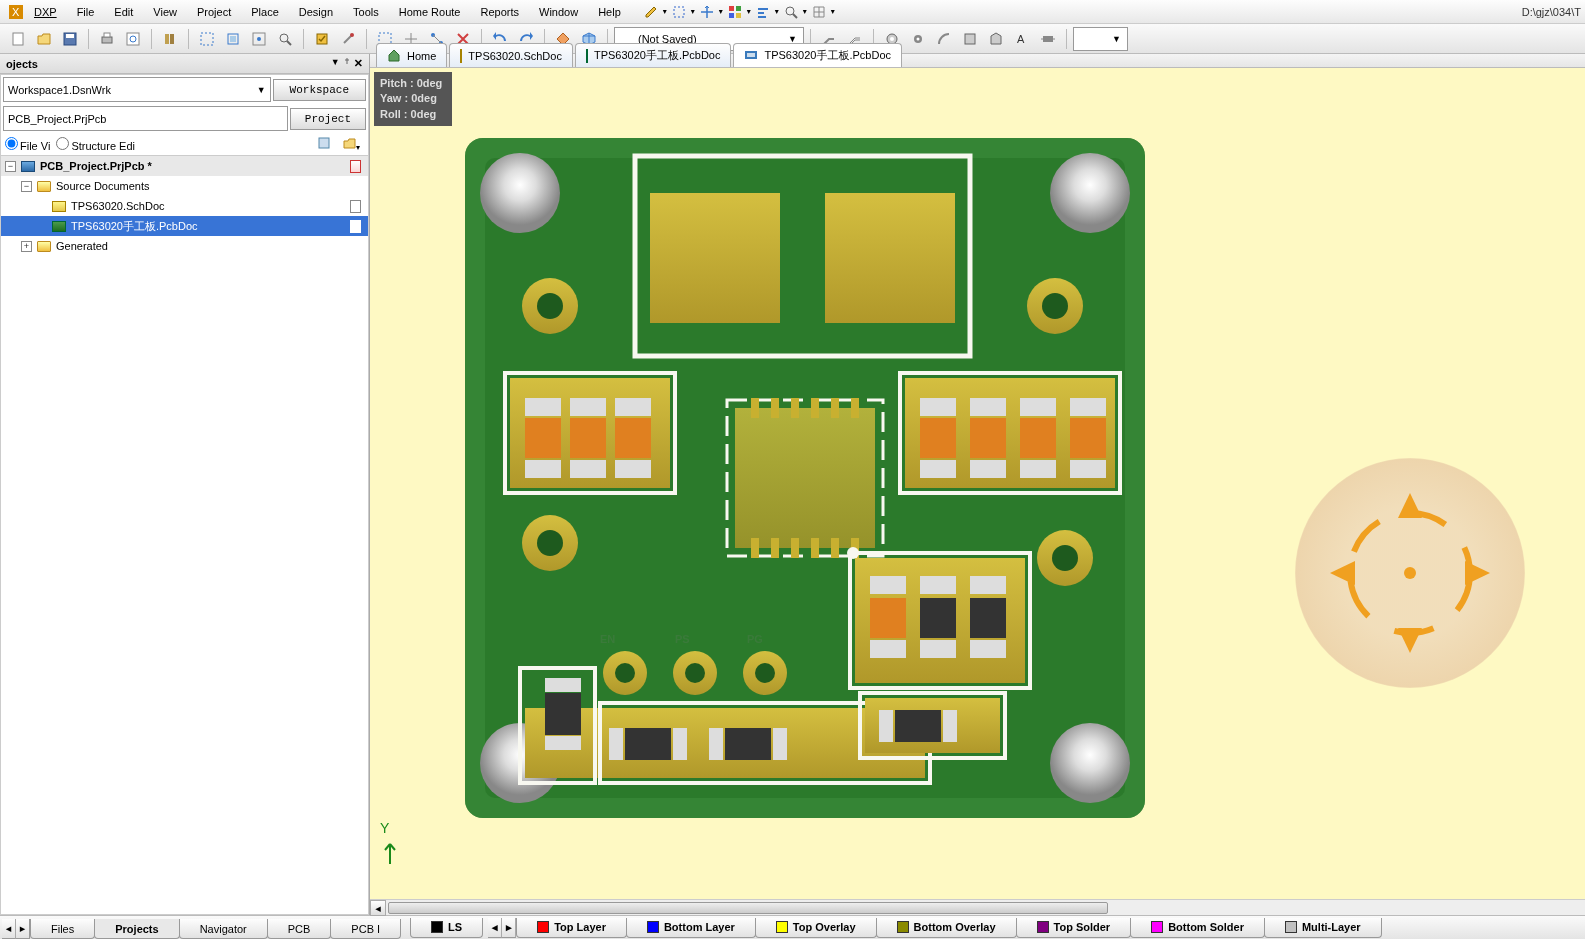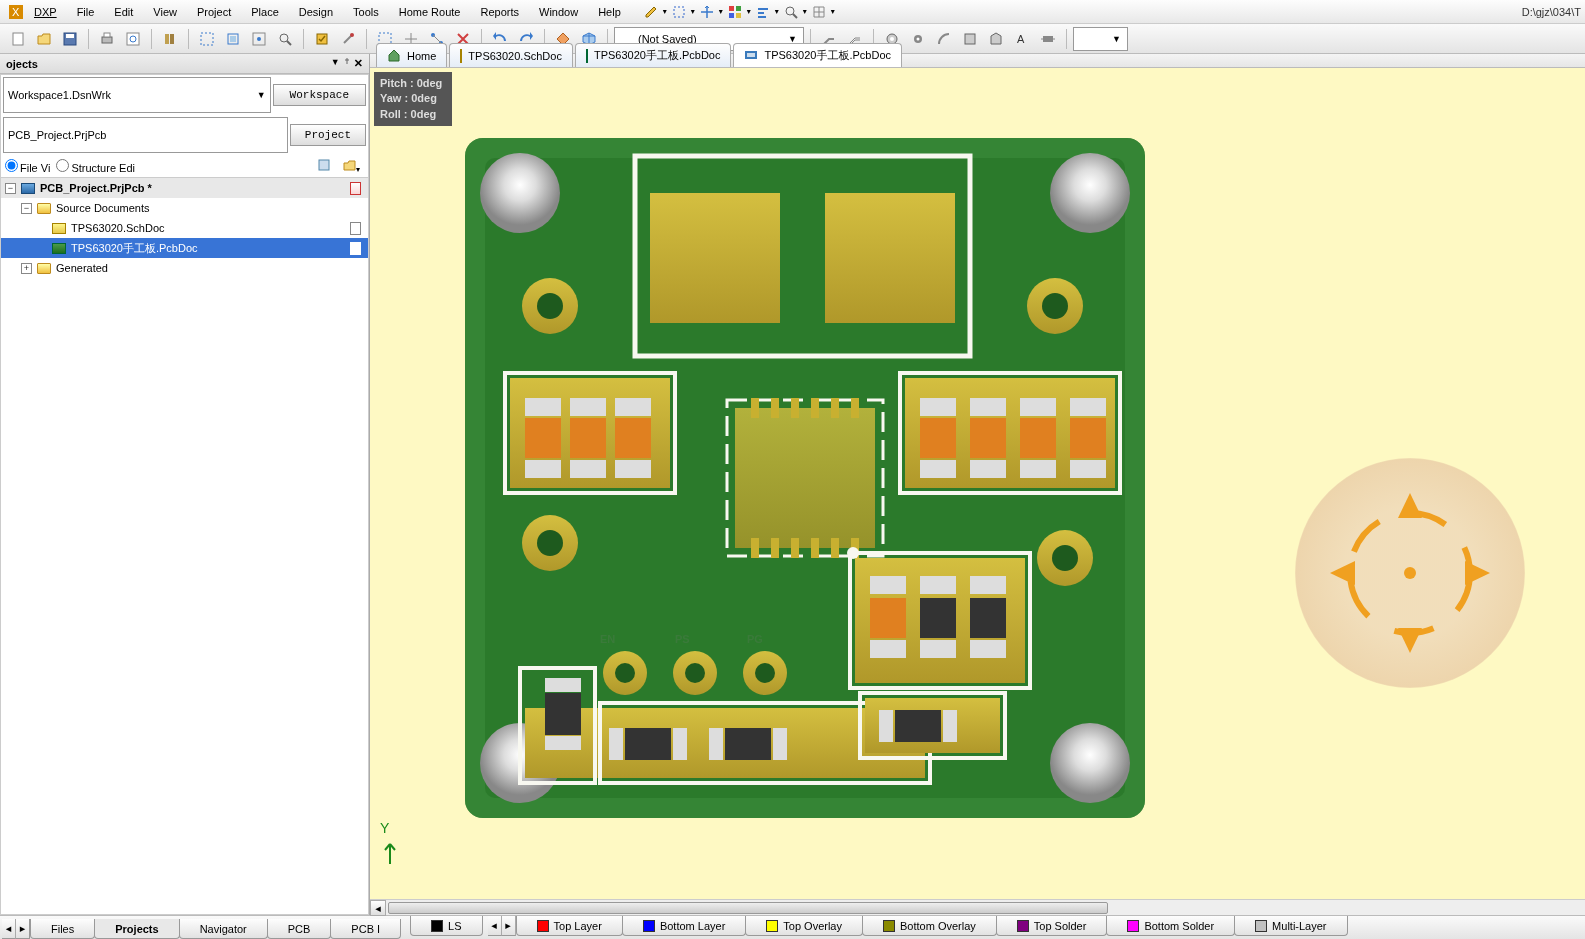--- a/index.html
+++ b/index.html
@@ -13,21 +13,21 @@
 .toolbar { height: 30px; background: linear-gradient(#fafafa, #e4e4e4); border-bottom: 1px solid #bbb; display: flex; align-items: center; padding: 0 6px; gap: 2px; }
 .toolbar .tbtn { width: 24px; height: 24px; display: flex; align-items: center; justify-content: center; border: 1px solid transparent; border-radius: 2px; cursor: pointer; }
 .toolbar .sep { width: 1px; height: 20px; background: #bbb; margin: 0 4px; }
 .toolbar .combo { height: 24px; min-width: 190px; border: 1px solid #999; background: white; display: flex; align-items: center; padding: 0 6px 0 23px; justify-content: space-between; }
 .main { display: flex; height: calc(100% - 24px - 30px - 24px); }
 .leftpanel { width: 370px; background: #be185d; border-right: 1px solid #aaa; display: flex; flex-direction: column; }
 .panel-header { height: 20px; background: linear-gradient(#eee, #ddd); border-bottom: 1px solid #bbb; display: flex; align-items: center; padding: 0 6px; font-weight: bold; }
 .panel-header .right-icons { margin-left: auto; display: flex; gap: 2px; }
 .panel-body { flex: 1; background: white; border: 1px solid #ccc; margin: 0; display: flex; flex-direction: column; }
 .field-row { display: flex; align-items: center; padding: 2px; gap: 2px; }
-.field-row .fld { flex: 1; height: 36px; border: 1px solid #999; background: white; padding: 0 4px; display: flex; align-items: center; justify-content: space-between; font-family: 'Courier New', monospace; }
+.field-row .fld { flex: 1; height: 25px; border: 1px solid #999; background: white; padding: 0 4px; display: flex; align-items: center; justify-content: space-between; font-family: 'Courier New', monospace; }
 .field-row .btn { height: 22px; padding: 0 16px; border: 1px solid #999; background: linear-gradient(#fff,#ddd); display: flex; align-items: center; font-family: 'Courier New', monospace; cursor: pointer; }
 .radio-row { display: flex; align-items: center; gap: 6px; padding: 3px 4px; font-family: 'Courier New', monospace; }
 .radio-row input { margin-right: 2px; }
 .radio-row .right { margin-left: auto; display:flex; gap:3px; }
 .tree { flex: 1; border-top: 1px solid #ccc; background: white; overflow: auto; font-family: 'Courier New', monospace; font-size: 12px; }
 .tree-row { display: flex; align-items: center; height: 20px; padding-left: 4px; cursor: pointer; }
 .tree-row.sel { background: #3874d6; color: white; }
 .tree-row .exp { width: 11px; height: 11px; border: 1px solid #888; margin-right: 4px; display:flex; align-items:center; justify-content:center; font-size:9px; line-height:1; background:white; color:#333; }
 .tree-row .icon { width: 16px; height: 14px; margin-right: 4px; display:inline-flex; align-items:center; justify-content:center; }
 .tree-row .doc-icon { margin-left:auto; margin-right:6px; width:14px; height:14px; display:flex; align-items:center; justify-content:center; }
@@ -37,21 +37,21 @@
 .doc-tab.active { background: #fff; }
 .canvas-area { flex: 1; background: #fef9c3; position: relative; overflow:hidden; }
 .orientation-badge { position:absolute; left:4px; top:4px; background:#555; color:#ddd; padding:4px 10px 4px 6px; font-size:12px; font-family: Arial; line-height:1.4; font-weight:bold; }
 .scrollbar-h { height:16px; background:#eee; border-top:1px solid #ccc; position:relative; }
 .scrollbar-h .arrow { width:16px; height:16px; background:linear-gradient(#fff,#ddd); border:1px solid #aaa; position:absolute; top:0; display:flex; align-items:center; justify-content:center; }
 .scrollbar-h .thumb { position:absolute; top:2px; height:12px; background:linear-gradient(#eee,#ccc); border:1px solid #999; border-radius:2px; }
 .bottombar { height: 24px; background: linear-gradient(#fafafa,#e4e4e4); border-top:1px solid #bbb; display:flex; align-items:flex-end; }
 .left-tabs { display:flex; align-items:flex-end; height:100%; padding-left:2px; }
 .left-tabs .tab, .layer-tabs .tab { height:20px; padding:0 20px; border:1px solid #999; border-top:none; display:flex; align-items:center; background:linear-gradient(#fdfdfd,#e2e2e2); cursor:pointer; margin-right:-1px; border-radius:0 0 4px 4px; gap:5px; }
 .left-tabs .tab.active { background:#e8e8e8; font-weight:bold; }
-.layer-tabs { display:flex; align-items:flex-start; height:100%; margin-left:4px; flex:1; overflow:hidden; }
+.layer-tabs { display:flex; align-items:center; height:100%; margin-left:4px; flex:1; overflow:hidden;font-weight:bold; }
 .swatch { width:12px; height:12px; border:1px solid #333; }
 .nav-gizmo { position:absolute; width:230px; height:230px; right:60px; top:390px; pointer-events:none; }
 .nav-gizmo .disc { position:absolute; width:230px; height:230px; border-radius:50%; background:radial-gradient(circle, #edd5b8 40%, #e8c9a5 70%, rgba(232,201,165,0) 72%); opacity:0.75; }
 .nav-gizmo svg { position:absolute; left:0; top:0; }
 .pcb-svg { position:absolute; left:55px; top:30px; }
 .folder-ic { width:14px; height:11px; background:linear-gradient(#fffea6,#f0c040); border:1px solid #bd8b1e; border-radius:1px; }
 .sch-ic { width:14px; height:11px; background:linear-gradient(#fff68a,#e6c84a); border:1px solid #a68200; }
 .pcb-ic { width:14px; height:11px; background:linear-gradient(#4a9a4a,#1e6e1e); border:1px solid #063; }
 .proj-ic { width:14px; height:11px; background:linear-gradient(#6aa9e0,#2c6aa8); border:1px solid #1a4a78; }
 .page-ic { width:11px; height:13px; background:white; border:1px solid #888; }

